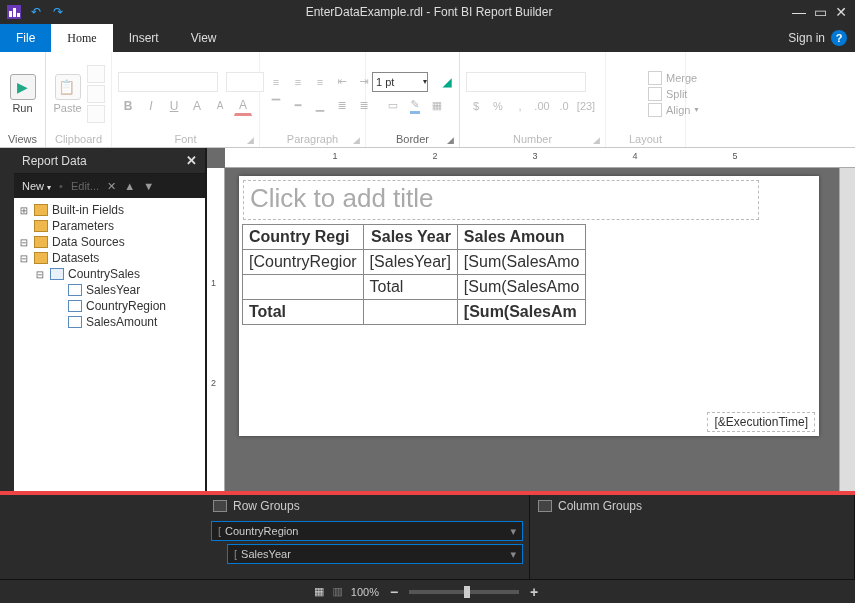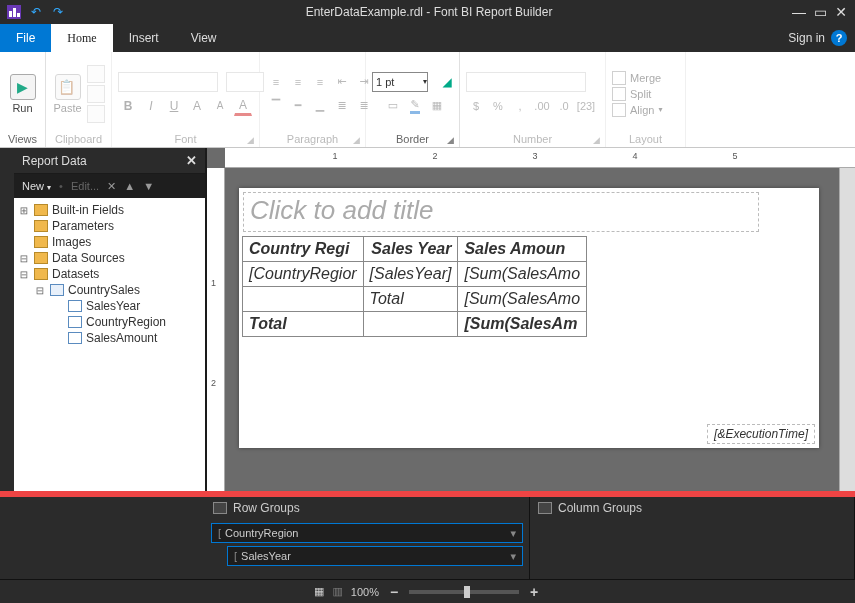--- a/index.html
+++ b/index.html
@@ -34,21 +34,21 @@
 .size-sel { width:38px; height:20px; border:1px solid #ccc; background:#fff; font-size:11px;}
 .font-stack { display:flex; flex-direction:column; gap:4px; }
 .font-btns { display:flex; gap:3px; }
 .font-btns span { width:20px;height:20px;border:1px solid transparent; display:flex;align-items:center;justify-content:center;font-size:12px;color:#555; }
 .mini-row { display:flex; gap:2px; }
 .mini-row .b { width:20px;height:20px; border:1px solid transparent; display:flex;align-items:center;justify-content:center; color:#666; font-size:11px;}
 .pt-sel { width:56px;height:20px;border:1px solid #888;background:#fff;font-size:11px;padding-left:3px;display:flex;align-items:center;justify-content:space-between; }
 .border-stack { display:flex; flex-direction:column; gap:4px; align-items:center; }
 .num-sel { width:120px;height:20px;border:1px solid #ccc;background:#fff; }
 .layout-stack { display:flex; flex-direction:column; gap:2px; font-size:11px; color:#444; }
-.layout-stack .row { display:flex; align-items:center; gap:4px; }
+.layout-stack .row { display:flex; align-items:center; gap:4px;margin-left:36px; }
 .layout-stack .ic { width:14px;height:14px;border:1px solid #999; }
 .disabled { opacity:.45; }
 .corner-arrow { position:absolute; right:2px; bottom:2px; width:10px;height:10px; color:#888; font-size:9px; }
 
 
 .main { display:flex; height:343px; }
 .side { width:205px; background:#2b2b2b; display:flex; flex-direction:column;padding-left:14px; }
 .side-header { height:26px; background:#2b2b2b; color:#ddd; display:flex; align-items:center; justify-content:space-between; padding:0 8px; font-size:12px; border-bottom:1px solid #1a1a1a;}
 .side-header .close { font-size:13px; font-weight:bold; }
 .side-toolbar { height:24px; background:#1e1e1e; color:#999; display:flex; align-items:center; gap:8px; padding:0 8px; font-size:11px; }
@@ -61,32 +61,32 @@
 .tbl-ico { width:14px;height:12px;border:1px solid #5a8bbf;background:#e8f0fa; }
 .fld-ico { width:14px;height:12px;border:1px solid #5a8bbf;background:#fff; }
 .indent1 { padding-left:18px; } .indent2 { padding-left:36px; }
 
 .canvas-wrap { flex:1; display:flex; flex-direction:column; background:#6b6b6b; position:relative; border-left:2px solid #1a1a1a; }
 .hruler { height:20px; background:#fff; border-bottom:1px solid #aaa; margin-left:18px; position:relative; font-size:9px; color:#555; }
 .hruler .num { position:absolute; top:3px; transform:translateX(-50%); }
 .vruler { width:18px; background:#fff; border-right:1px solid #aaa; position:relative; }
 .vruler .num { position:absolute; left:4px; font-size:9px; color:#555; transform:translateY(-50%); }
 .canvas-body { flex:1; display:flex; }
-.design { flex:1; background:#6b6b6b; padding:20px 14px; overflow:auto; position:relative;font-style:italic; }
+.design { flex:1; background:#6b6b6b; padding:8px 14px; overflow:auto; position:relative; }
 .page { background:#fff; width:580px; height:260px; position:relative; box-shadow:0 0 4px rgba(0,0,0,.4); }
 .title-ph { position:absolute; left:4px; top:4px; right:60px; height:40px; border:1px dashed #bbb; color:#aaa; font-size:26px; padding:2px 6px; font-weight:300; }
 .matrix { position:absolute; left:3px; top:48px; border-collapse:collapse; font-size:16px; }
 .matrix td, .matrix th { border:1px solid #888; padding:3px 6px; height:22px; }
 .matrix th { background:#fff; font-weight:bold; text-align:left; }
 .matrix .hdr { font-weight:bold; }
 .exec { position:absolute; right:4px; bottom:4px; border:1px dashed #bbb; font-size:12px; padding:2px 6px; }
 .scrollbar-v { width:16px; background:#ddd; border-left:1px solid #aaa; }
 
 
-.groups { height:88px; background:#86efac; border-top:6px solid #ef4444; display:flex; }
+.groups { height:88px; background:#86efac; border-top:4px solid #ef4444; display:flex; }
 .groups-side { width:205px; background:#2b2b2b; }
 .groups-main { flex:1; display:flex; }
 .gp-col { flex:1; display:flex; flex-direction:column; border-right:1px solid #111; }
 .gp-head { height:22px; background:#2b2b2b; color:#ccc; display:flex; align-items:center; gap:6px; padding:0 8px; font-size:12px; }
 .gp-head .ic { width:14px;height:12px;border:1px solid #888;background:#444; }
 .gp-body { flex:1; background:#2b2b2b; padding:4px 6px; }
 .gp-row { height:20px; background:#1e1e1e; border:1px solid #0078d4; color:#ccc; font-size:11px; display:flex; align-items:center; justify-content:space-between; padding:0 6px; margin-bottom:3px; }
 .gp-row.lvl2 { margin-left:16px; width:calc(100% - 16px); }
 .gp-row .dd { color:#888; }
 
@@ -280,25 +280,20 @@
     <div class="tree">
       <div class="tree-item">
           <span class="tw">⊞</span>
           <span class="folder-ico"></span>
           <span>Built-in Fields</span>
         </div>
       <div class="tree-item">
           <span class="tw"></span>
           <span class="folder-ico"></span>
           <span>Parameters</span>
-        </div>
-      <div class="tree-item">
-          <span class="tw"></span>
-          <span class="folder-ico"></span>
-          <span>Images</span>
         </div>
       <div class="tree-item">
           <span class="tw">⊟</span>
           <span class="folder-ico"></span>
           <span>Data Sources</span>
         </div>
       <div class="tree-item">
           <span class="tw">⊟</span>
           <span class="folder-ico"></span>
           <span>Datasets</span>

